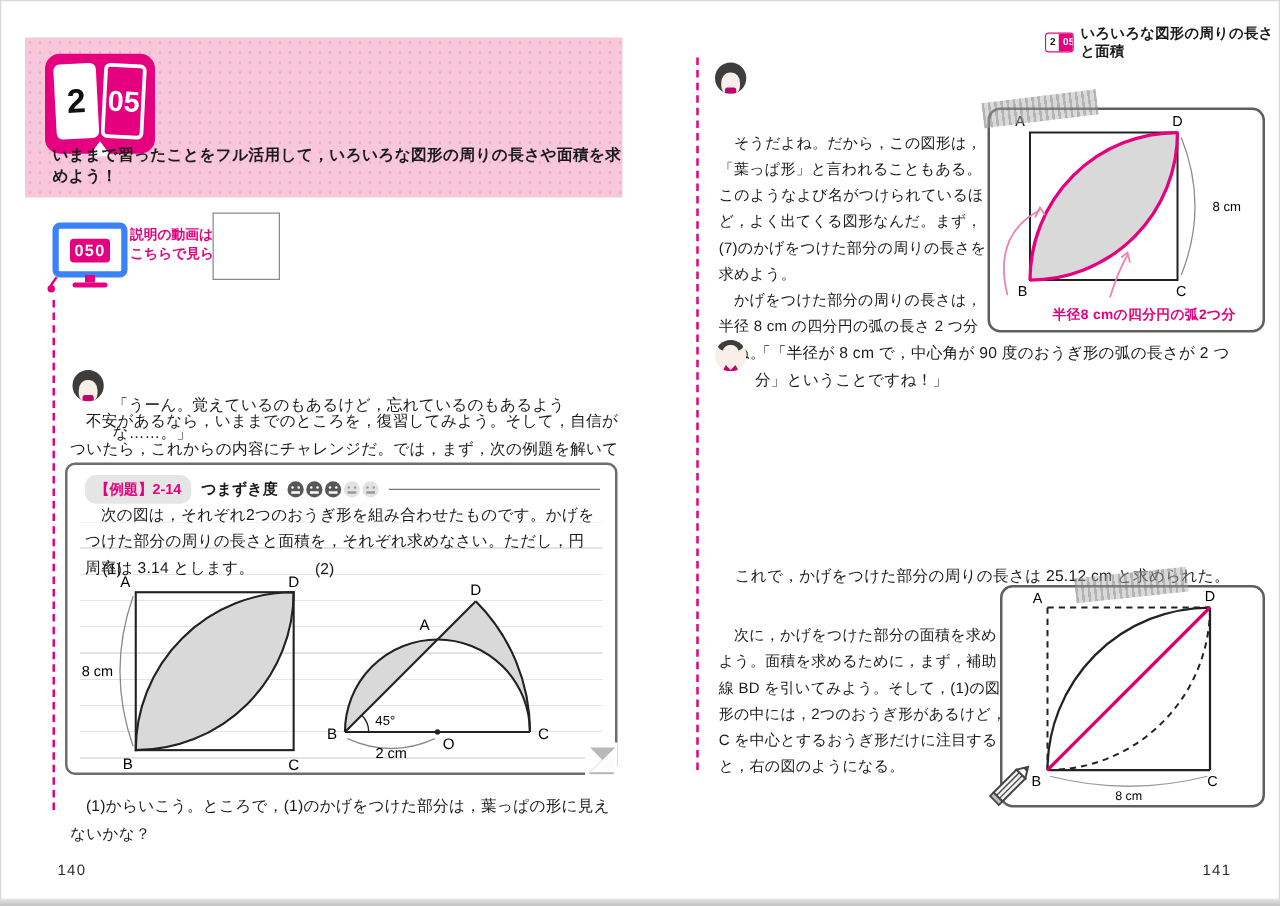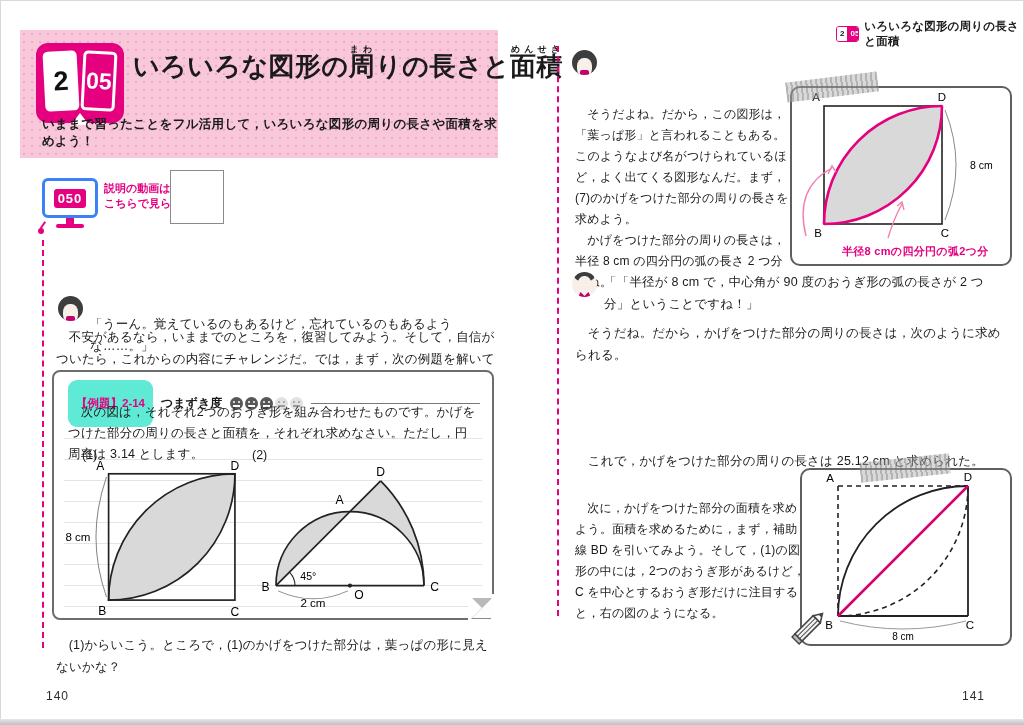--- a/index.html
+++ b/index.html
@@ -18,21 +18,21 @@
   .book .pg{position:absolute;top:8px;width:34px;height:60px;border-radius:5px;display:flex;align-items:center;justify-content:center;font-weight:bold;}
   .book .pg.l{left:8px;background:#ffffff;color:#111;font-size:27px;transform:rotate(-3deg);}
   .book .pg.r{right:8px;background:#e4007f;color:#fff;font-size:23px;border:3px solid #fff;box-sizing:border-box;transform:rotate(3deg);}
   .book::after{content:'';position:absolute;left:50%;bottom:-2px;transform:translateX(-50%);
                border-left:9px solid transparent;border-right:9px solid transparent;border-bottom:12px solid #fff;}
   .title{position:absolute;left:113px;top:14px;font-size:26px;font-weight:bold;letter-spacing:0.5px;white-space:nowrap;}
   .title ruby rt{font-size:9px;font-weight:bold;letter-spacing:2px;}
   .subtitle{position:absolute;left:22px;top:86px;font-size:12.5px;font-weight:bold;letter-spacing:0.3px;}
 
   
-  .tv{position:absolute;left:42px;top:178px;width:50px;height:34px;border:3px solid #3b82f6;border-radius:6px;
+  .tv{position:absolute;left:42px;top:178px;width:50px;height:34px;border:5px solid #3b82f6;border-radius:6px;
       background:#fff;display:flex;align-items:center;justify-content:center;}
   .tv .num{background:#e4007f;color:#fff;font-weight:bold;font-size:13px;line-height:17px;padding:1px 4px;border-radius:3px;letter-spacing:1px;}
   .tv::after{content:'';position:absolute;left:50%;bottom:-9px;transform:translateX(-50%);width:8px;height:6px;background:#e4007f;}
   .tv::before{content:'';position:absolute;left:50%;bottom:-13px;transform:translateX(-50%);width:28px;height:4px;background:#e4007f;border-radius:2px;}
   .video-text{position:absolute;left:104px;top:181px;font-size:11px;font-weight:bold;color:#e4007f;line-height:15px;}
   .qr{position:absolute;left:170px;top:170px;width:52px;height:52px;background:#fff;border:1.5px solid #8a8a8a;}
 
   
   .dotline{position:absolute;border-left:2px dashed #e4007f;width:0;}
   .pin{position:absolute;width:6px;height:6px;border-radius:50%;background:#e4007f;}
@@ -48,21 +48,21 @@
   .avatar.girl::after{content:'';position:absolute;left:8px;bottom:0;width:9px;height:5px;background:#c4006e;border-radius:2px 2px 0 0;}
   .avatar.boy{background:#f8f0e8;}
   .avatar.boy::before{content:'';position:absolute;left:2px;right:2px;top:-3px;height:13px;background:#3d3d3d;border-radius:50%;}
   .avatar.boy::after{content:'';position:absolute;left:6px;bottom:0;width:13px;height:5px;background:#c4006e;clip-path:polygon(0 100%,20% 0,50% 80%,80% 0,100% 100%);}
 
   
   .exbox{position:absolute;left:52px;top:370px;width:442px;height:250px;border:2px solid #6d6d6d;border-radius:8px;background:#fff;box-sizing:border-box;}
   .exbox .lines{position:absolute;left:10px;right:10px;top:46px;bottom:10px;
       background-image:repeating-linear-gradient(180deg, transparent 0 20px, #e4e4e4 20px 21px);}
   .exhead{position:absolute;left:14px;top:8px;right:12px;display:flex;align-items:center;gap:8px;}
-  .expill{background:#5eead4;color:#e4007f;font-weight:bold;font-size:11.5px;padding:16px 8px;border-radius:9px;white-space:nowrap;}
+  .expill{background:#e5e5e5;color:#e4007f;font-weight:bold;font-size:11.5px;padding:4px 8px;border-radius:9px;white-space:nowrap;}
   .exdiff{font-size:12px;font-weight:bold;white-space:nowrap;}
   .faces{display:flex;gap:2px;align-items:center;}
   .face{width:13px;height:13px;border-radius:50%;position:relative;display:inline-block;}
   .face.dark{background:#575757;}
   .face.light{background:#e2e2e2;}
   .face::before{content:'';position:absolute;left:3px;top:4px;width:2px;height:2px;border-radius:50%;background:#fff;box-shadow:5px 0 0 #fff;}
   .face::after{content:'';position:absolute;left:3px;right:3px;top:8px;height:1.5px;background:#fff;}
   .face.light::before{background:#9a9a9a;box-shadow:5px 0 0 #9a9a9a;}
   .face.light::after{background:#9a9a9a;}
   .exrule{flex:1;height:0;border-top:1.5px solid #777;}
@@ -100,23 +100,20 @@
 </head>
 <body>
 
 <div id="canvas">
 
   <div class="banner">
     <div class="book">
       <div class="pg l">2</div>
       <div class="pg r">05</div>
     </div>
-    <div class="title">
-      <span>いろいろな図形の</span><ruby><span>周</span><rt>まわ</rt></ruby><span>りの長さと</span><ruby><span>面積</span><rt>めんせき</rt></ruby>
-    </div>
     <div class="subtitle">いままで習ったことをフル活用して，いろいろな図形の周りの長さや面積を求めよう！</div>
   </div>
 
   <div class="tv">
     <span class="num">050</span>
   </div>
   <div class="video-text">
     <div>説明の動画は</div>
     <div>こちらで見られます</div>
   </div>
@@ -227,21 +224,20 @@
   <div class="jp abs" style="left:575px;top:104px;width:218px;font-size:12px;line-height:21px;">
     <p style="margin-bottom:0;">　そうだよね。だから，この図形は，「葉っぱ形」と言われることもある。このようなよび名がつけられているほど，よく出てくる図形なんだ。まず，(7)のかげをつけた部分の周りの長さを求めよう。</p>
     <p>　かげをつけた部分の周りの長さは，半径 8 cm の四分円の弧の長さ 2 つ分だね。</p>
   </div>
 
   <div class="avatar boy" style="left:572px;top:272px;">
       <div class="skin" style="top:4px;"></div>
     </div>
   <div class="jp abs" style="left:604px;top:271px;width:404px;">「「半径が 8 cm で，中心角が 90 度のおうぎ形の弧の長さが 2 つ分」ということですね！」</div>
 
-  <div class="jp abs" style="left:575px;top:322px;width:436px;">　そうだね。だから，かげをつけた部分の周りの長さは，次のように求められる。</div>
 
 
   <div class="jp abs" style="left:575px;top:450px;width:436px;">　これで，かげをつけた部分の周りの長さは 25.12 cm と求められた。</div>
 
   <div class="jp abs" style="left:575px;top:498px;width:232px;font-size:12px;line-height:21px;">　次に，かげをつけた部分の面積を求めよう。面積を求めるために，まず，補助線 BD を引いてみよう。そして，(1)の図形の中には，2つのおうぎ形があるけど，C を中心とするおうぎ形だけに注目すると，右の図のようになる。</div>
 
   <div class="frame" style="left:800px;top:468px;width:212px;height:178px;">
     <div class="tape" style="left:58px;top:-12px;width:90px;transform:rotate(-6deg);"></div>
     <svg width="208" height="174" viewBox="0 0 208 174">
       <line x1="36" y1="16" x2="166" y2="16" stroke="#222" stroke-width="1.6" stroke-dasharray="5,4"></line>

